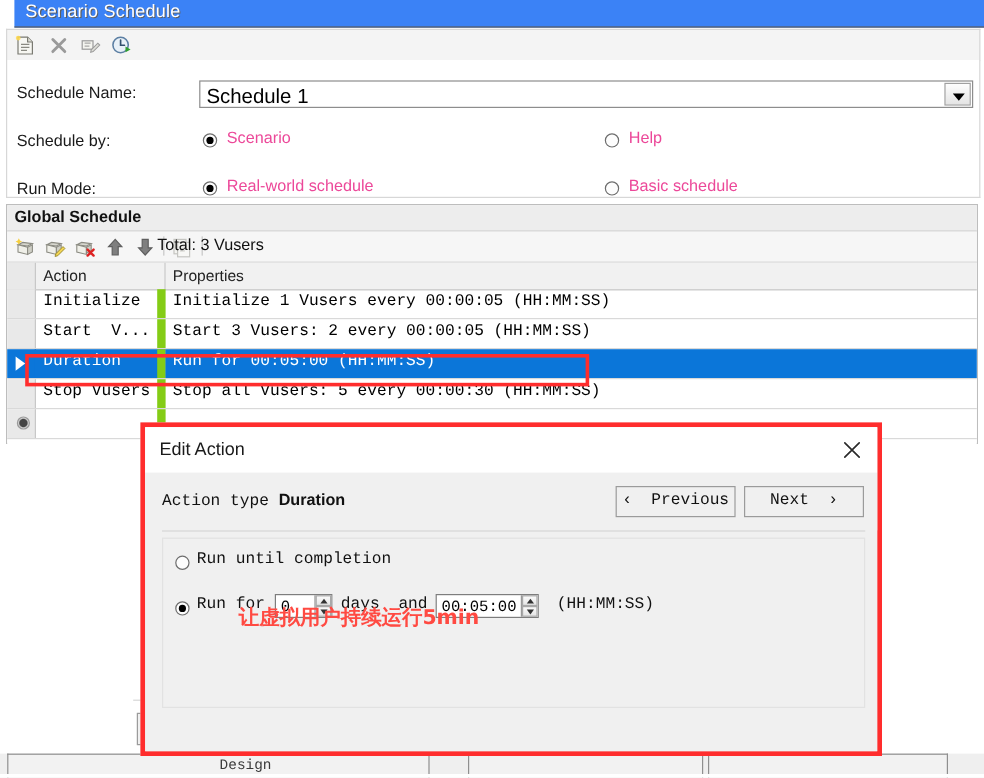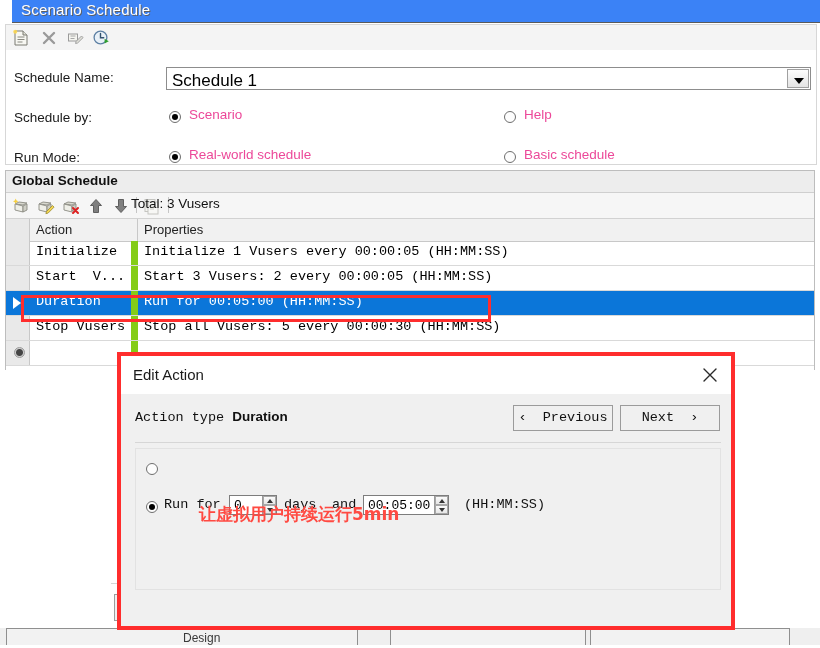--- a/index.html
+++ b/index.html
@@ -371,21 +371,21 @@
       <div class="cp">
         <div class="cellt mono"></div>
       </div>
     </div>
   </div>
 </div>
 
 <div id="sel-outline"></div>
 
 <div id="tabstrip">
-  <div class="btab" style="left:6px;width:352px;">
+  <div class="btab" style="left:6px;width:352px;font-family:Liberation Mono, monospace;">
     <div class="bt" style="left:176px;">Design</div>
   </div>
   <div class="btab" style="left:390px;width:196px;">
     <div class="bt"></div>
   </div>
   <div class="btab" style="left:590px;width:200px;">
     <div class="bt"></div>
   </div>
 </div>
 <div id="tabstrip-base"></div>
@@ -409,20 +409,21 @@
       </div>
       <div class="navbtn" style="left:499px;width:100px;">
         <span class="mono"><i style="font-style:normal">Next</i>&nbsp;&nbsp;›</span>
       </div>
     </div>
 
     <div id="dlg-rule"></div>
 
     <div id="dlg-body">
       <div class="dradio" style="left:10px;top:14px;"></div>
+      <div class="dlabel mono" style="left:28px;top:10px;">Run until completion</div>
 
       <div class="dradio on" style="left:10px;top:52px;"></div>
       <div class="dlabel mono" style="left:28px;top:48px;">Run for</div>
 
       <div class="spin" style="left:93px;top:46px;width:48px;">
         <div class="sv mono">0</div>
         <div class="spinbtns">
           <div class="up">
               <i></i>
             </div>

